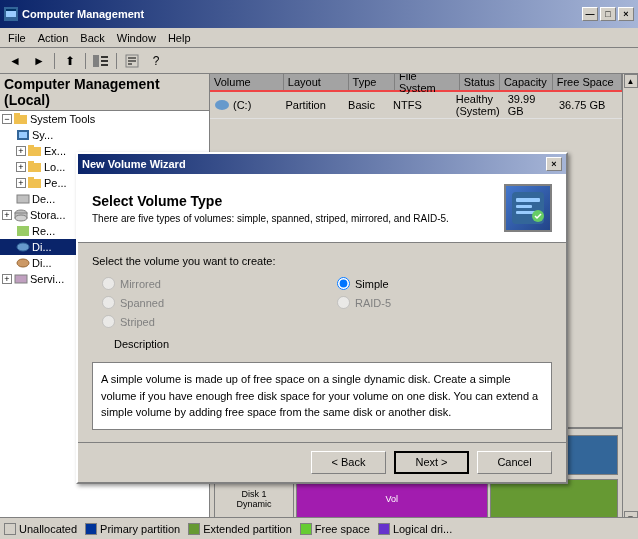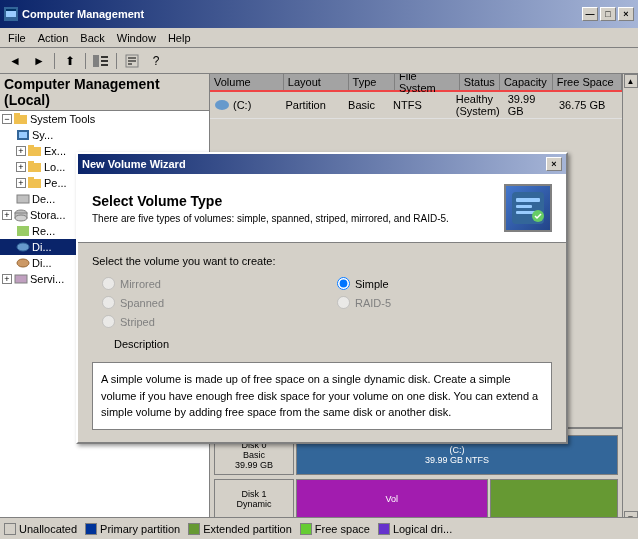--- a/index.html
+++ b/index.html
@@ -649,14 +649,19 @@
           <label for="striped">Striped</label>
         </div>
       </div>
 
       <div class="description-label">Description</div>
       <div class="description-box">
         <span>A simple volume is made up of free space on a single dynamic disk. Create a simple volume if you have enough free disk space for your volume on one disk. You can extend a simple volume by adding free space from the same disk or another disk.</span>
       </div>
     </div>
 
+    <div class="dialog-footer">
+      <button class="dialog-btn">&lt; Back</button>
+      <button class="dialog-btn dialog-btn-default">Next &gt;</button>
+      <button class="dialog-btn">Cancel</button>
+    </div>
   </div>
 </div>
 
 </body></html>

